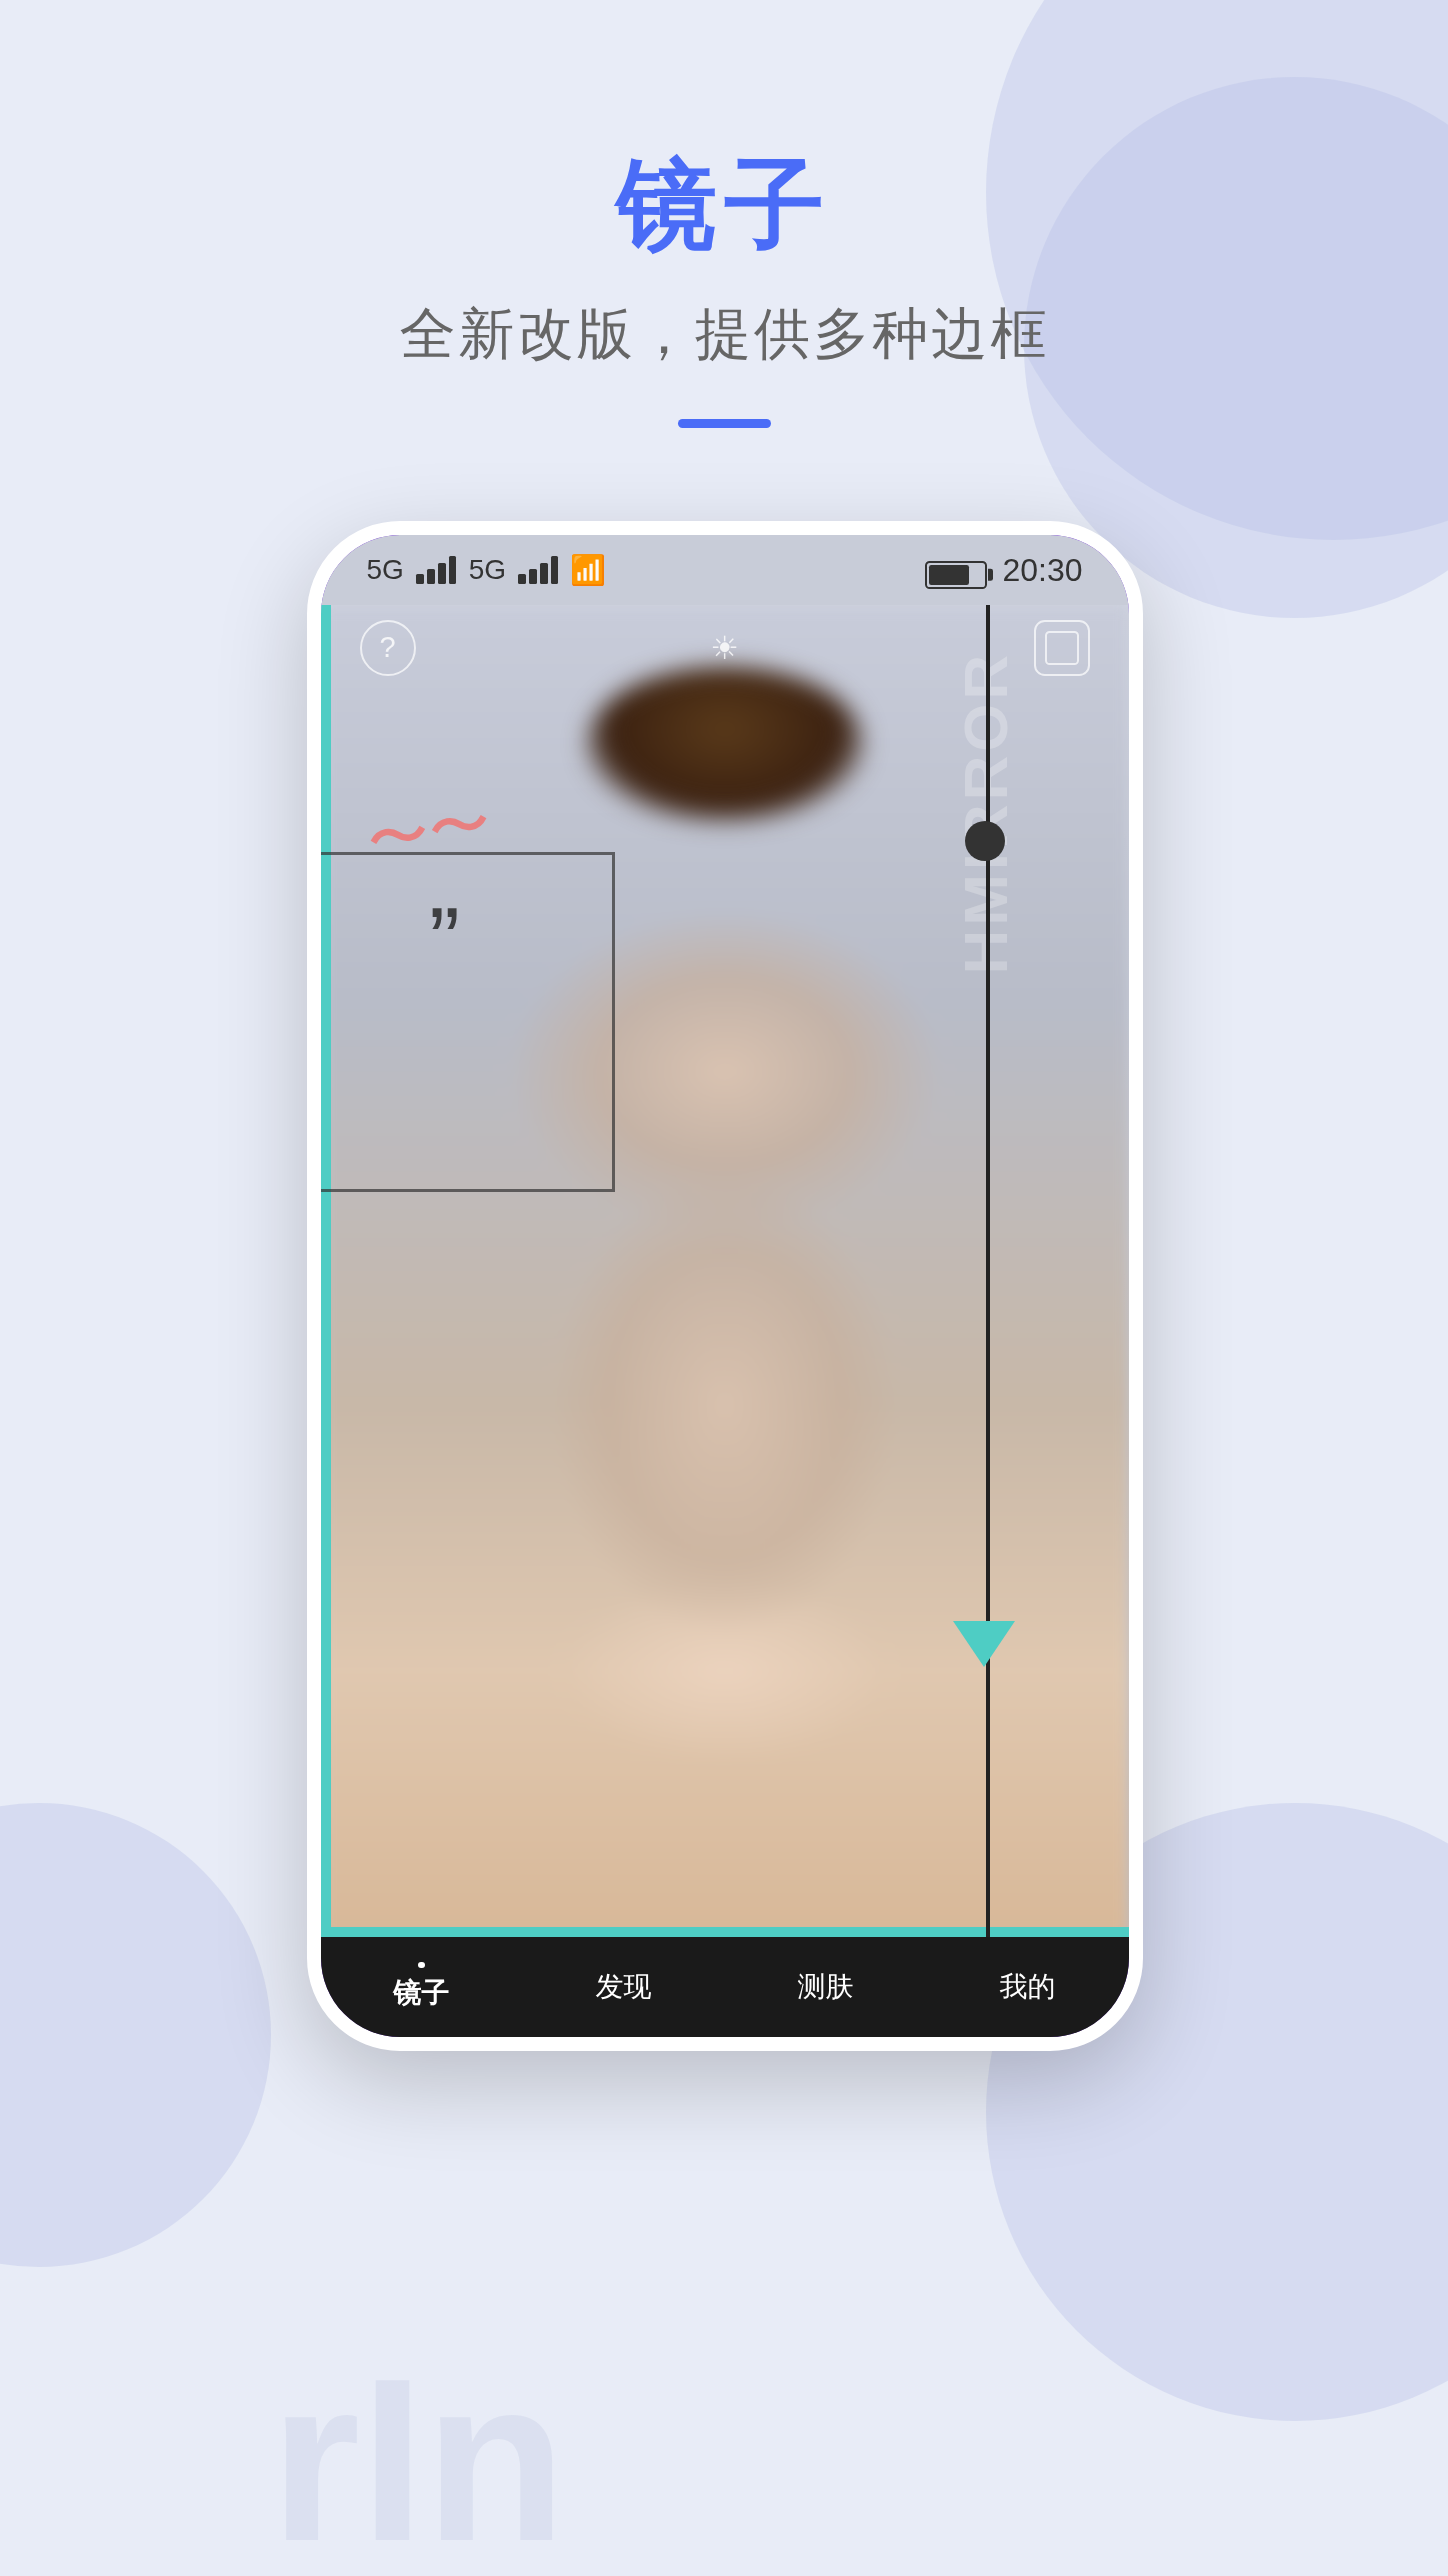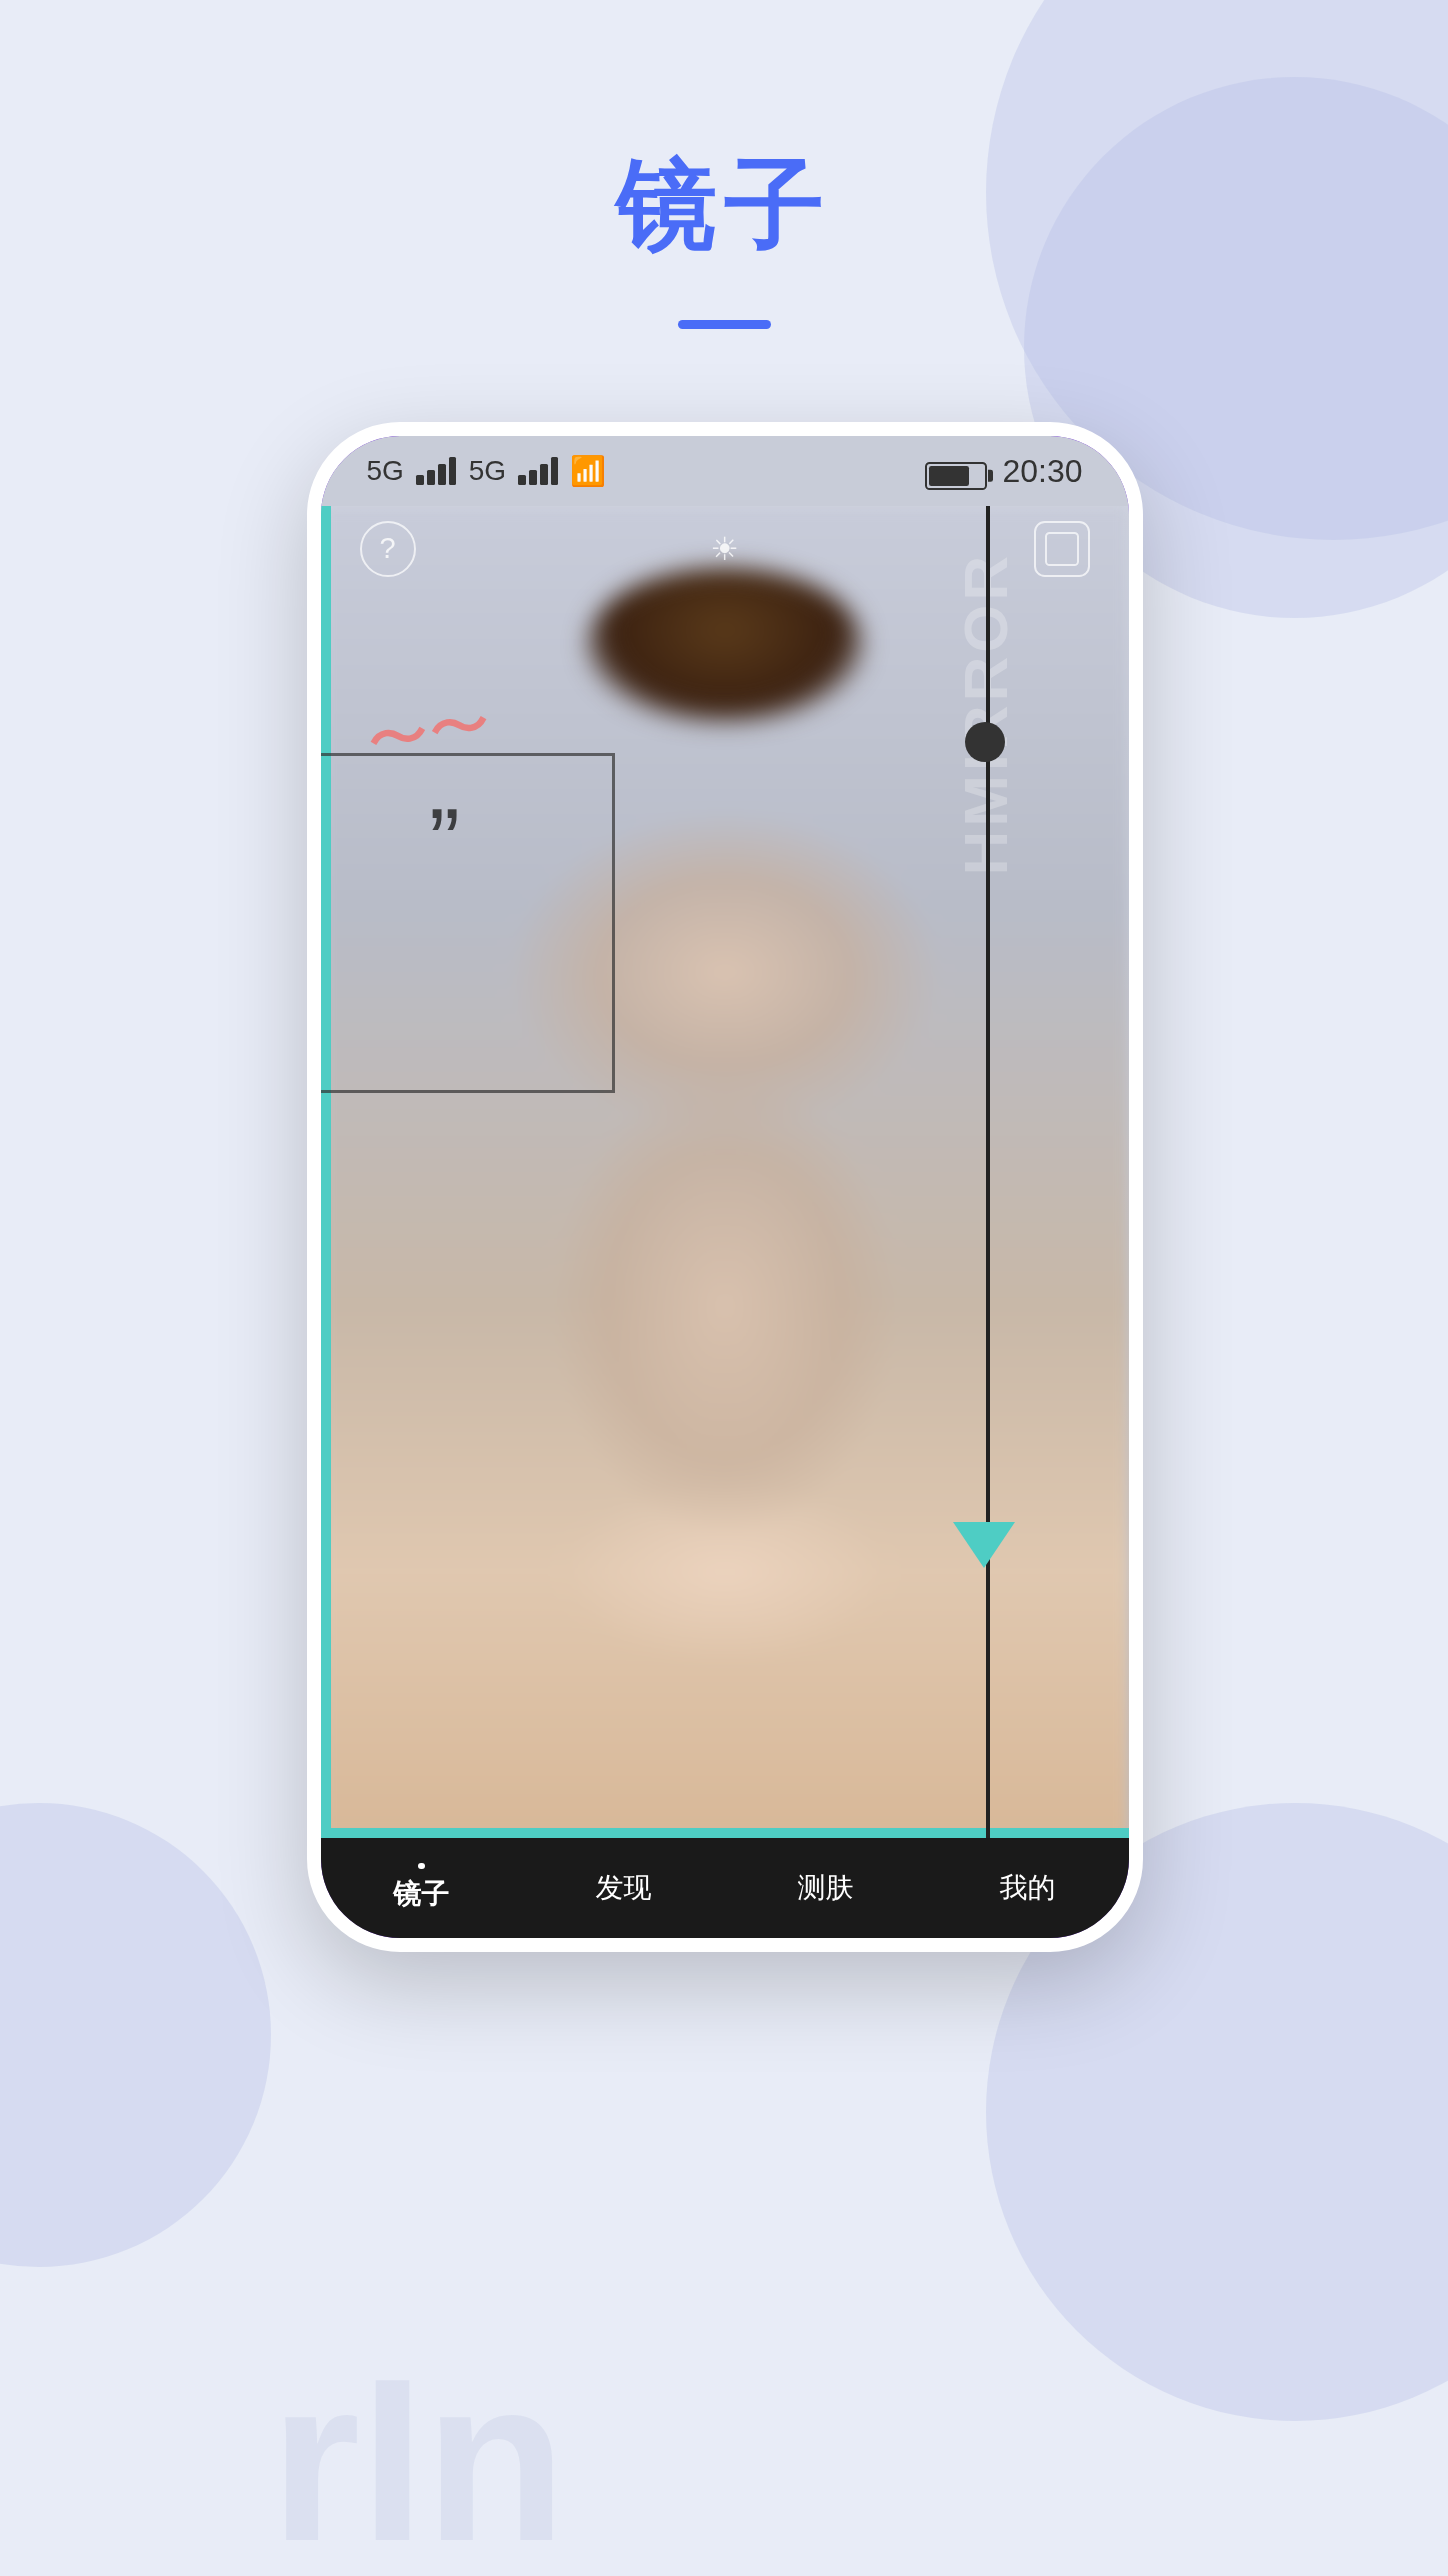--- a/index.html
+++ b/index.html
@@ -422,20 +422,21 @@
 </head>
 <body>
 
 <div class="bg-circle bg-circle-1"></div>
 <div class="bg-circle bg-circle-2"></div>
 <div class="bg-circle bg-circle-3"></div>
 <div class="bg-circle bg-circle-4"></div>
 
 <div class="header">
   <div class="title">镜子</div>
+  <div class="subtitle">全新改版，提供多种边框</div>
   <div class="divider"></div>
 </div>
 
 <div class="phone-wrapper">
   <div class="phone">
 
     <div class="status-bar">
       <div class="status-left">
         <span class="status-text">5G</span>
         <div class="signal-icon">

